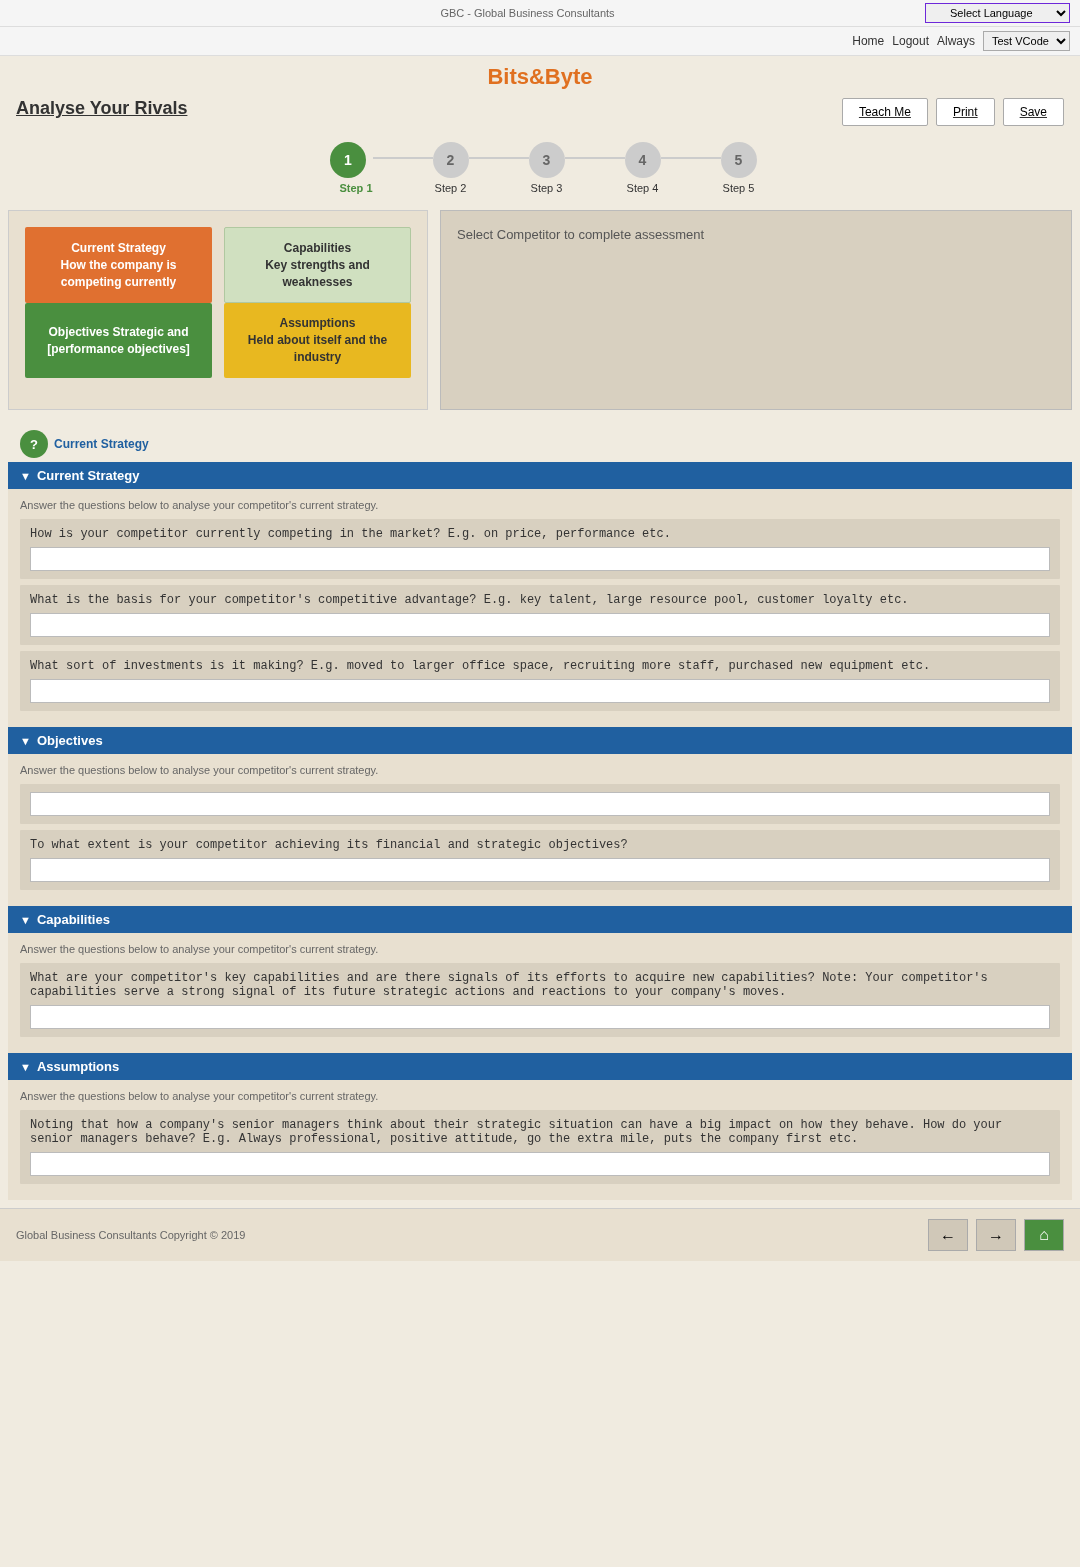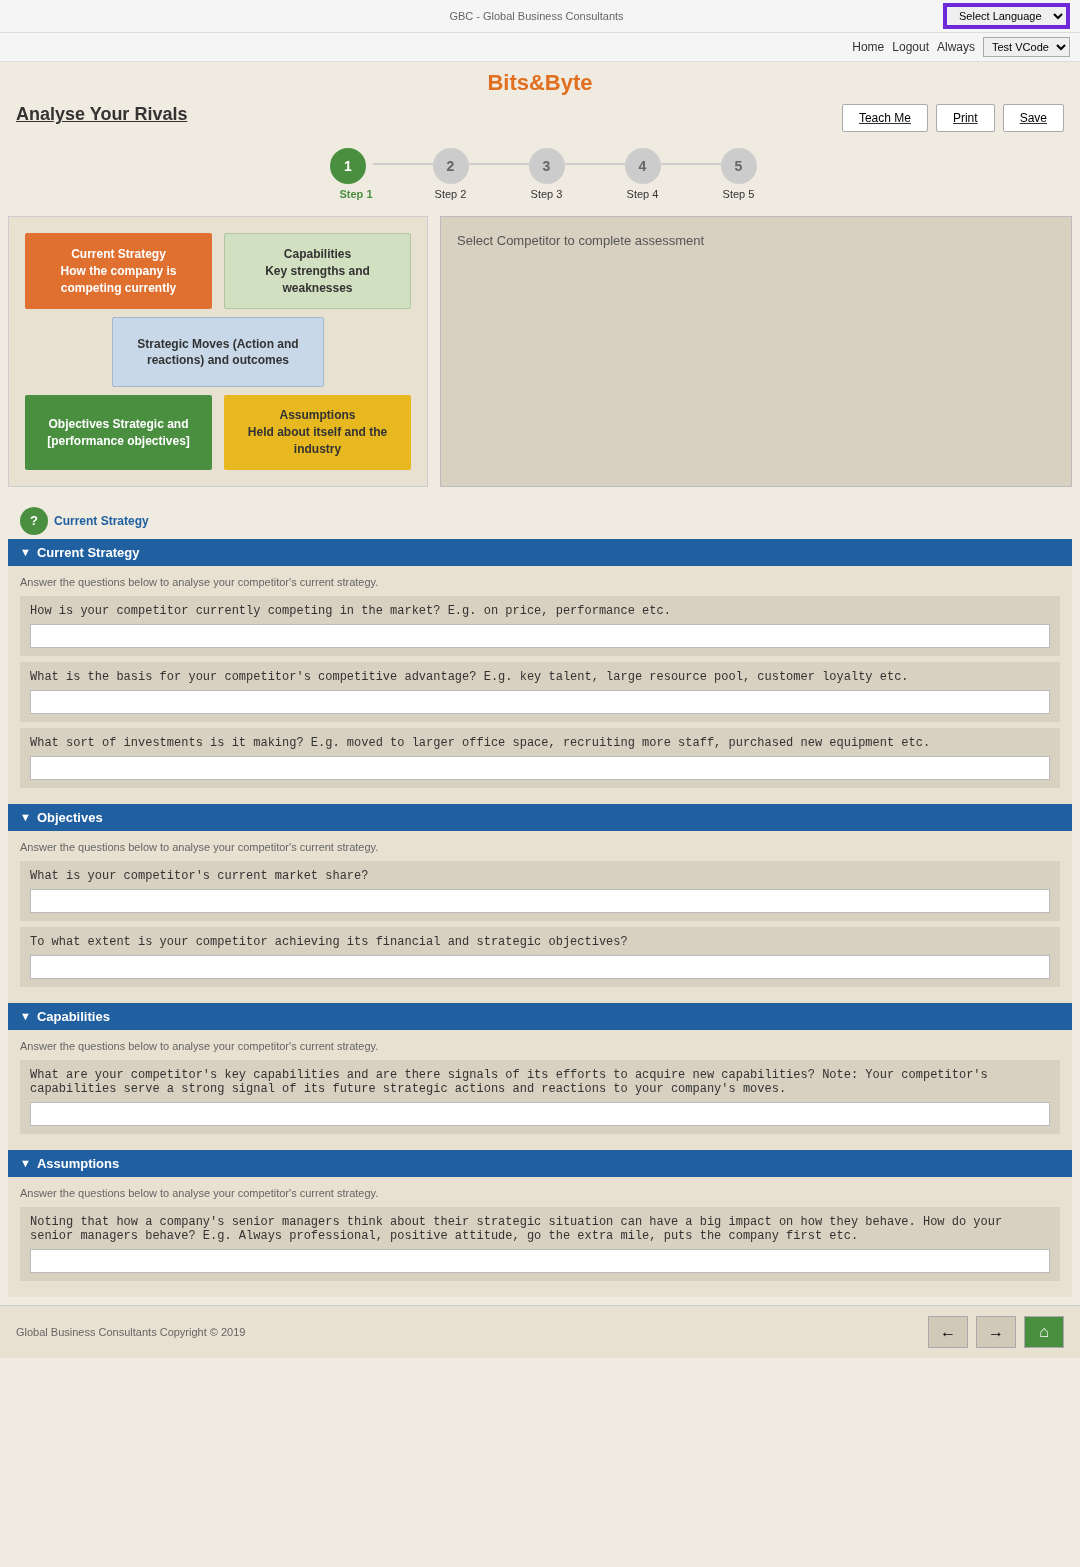--- a/index.html
+++ b/index.html
@@ -1,21 +1,21 @@
 <!DOCTYPE html>
 <html><head>
   <meta charset="utf-8">
   <style>
     * { box-sizing: border-box; margin: 0; padding: 0; }
     body { font-family: Arial, sans-serif; background: #f0ebe0; font-size: 13px; color: #333; }
 
     
     .top-bar { background: #f5f5f5; border-bottom: 1px solid #ddd; padding: 3px 10px; display: flex; justify-content: space-between; align-items: center; gap: 19px; }
     .top-bar-title { font-size: 11px; color: #666; text-align: center; flex: 1; }
-    .lang-select { font-size: 11px; padding: 2px 8px; border: 4px solid #6d28d9; }
+    .lang-select { font-size: 11px; padding: 2px 20px; border: 1px solid #6d28d9; }
 
     
     .nav-bar { background: #f5f5f5; border-bottom: 1px solid #ddd; padding: 4px 10px; display: flex; justify-content: flex-end; align-items: center; gap: 8px; }
     .nav-link { font-size: 12px; color: #333; text-decoration: none; cursor: pointer; }
     .test-select { font-size: 11px; padding: 2px 4px; border: 1px solid #aaa; }
 
     
     .brand { text-align: center; padding: 8px 0 4px; }
     .brand-name { font-size: 22px; font-weight: bold; color: #e07020; }
 
@@ -145,23 +145,20 @@
 
 <div class="main-content">
 
   <div class="diagram-area">
     <div class="diagram-grid">
 
       <div class="diagram-card card-orange">Current Strategy<br>How the company is competing currently</div>
       <div class="diagram-card card-green-light">Capabilities<br>Key strengths and weaknesses</div>
     </div>
 
-    <div class="diagram-center">
-      <div class="diagram-card card-blue-light" style="width:55%; min-height:70px;">Strategic Moves (Action and reactions) and outcomes</div>
-    </div>
 
     <div class="diagram-grid">
       <div class="diagram-card card-green-dark">Objectives Strategic and [performance objectives]</div>
       <div class="diagram-card card-yellow">Assumptions<br>Held about itself and the industry</div>
     </div>
   </div>
 
   <div class="competitor-panel">
     <p class="competitor-text">Select Competitor to complete assessment</p>
   </div>
@@ -196,21 +193,20 @@
   </div>
 
   <div class="section-panel">
     <div class="section-header">
       <span class="chevron">▼</span>
       <span>Objectives</span>
     </div>
     <div class="section-body">
       <p class="section-subtitle">Answer the questions below to analyse your competitor's current strategy.</p>
       <div class="question-block">
-        <p class="question-text">What is your competitor's current market share?</p>
         <input class="answer-input" type="text" style="">
       </div>
       <div class="question-block">
         <p class="question-text">To what extent is your competitor achieving its financial and strategic objectives?</p>
         <input class="answer-input" type="text" style="">
       </div>
     </div>
   </div>
 
   <div class="section-panel">

